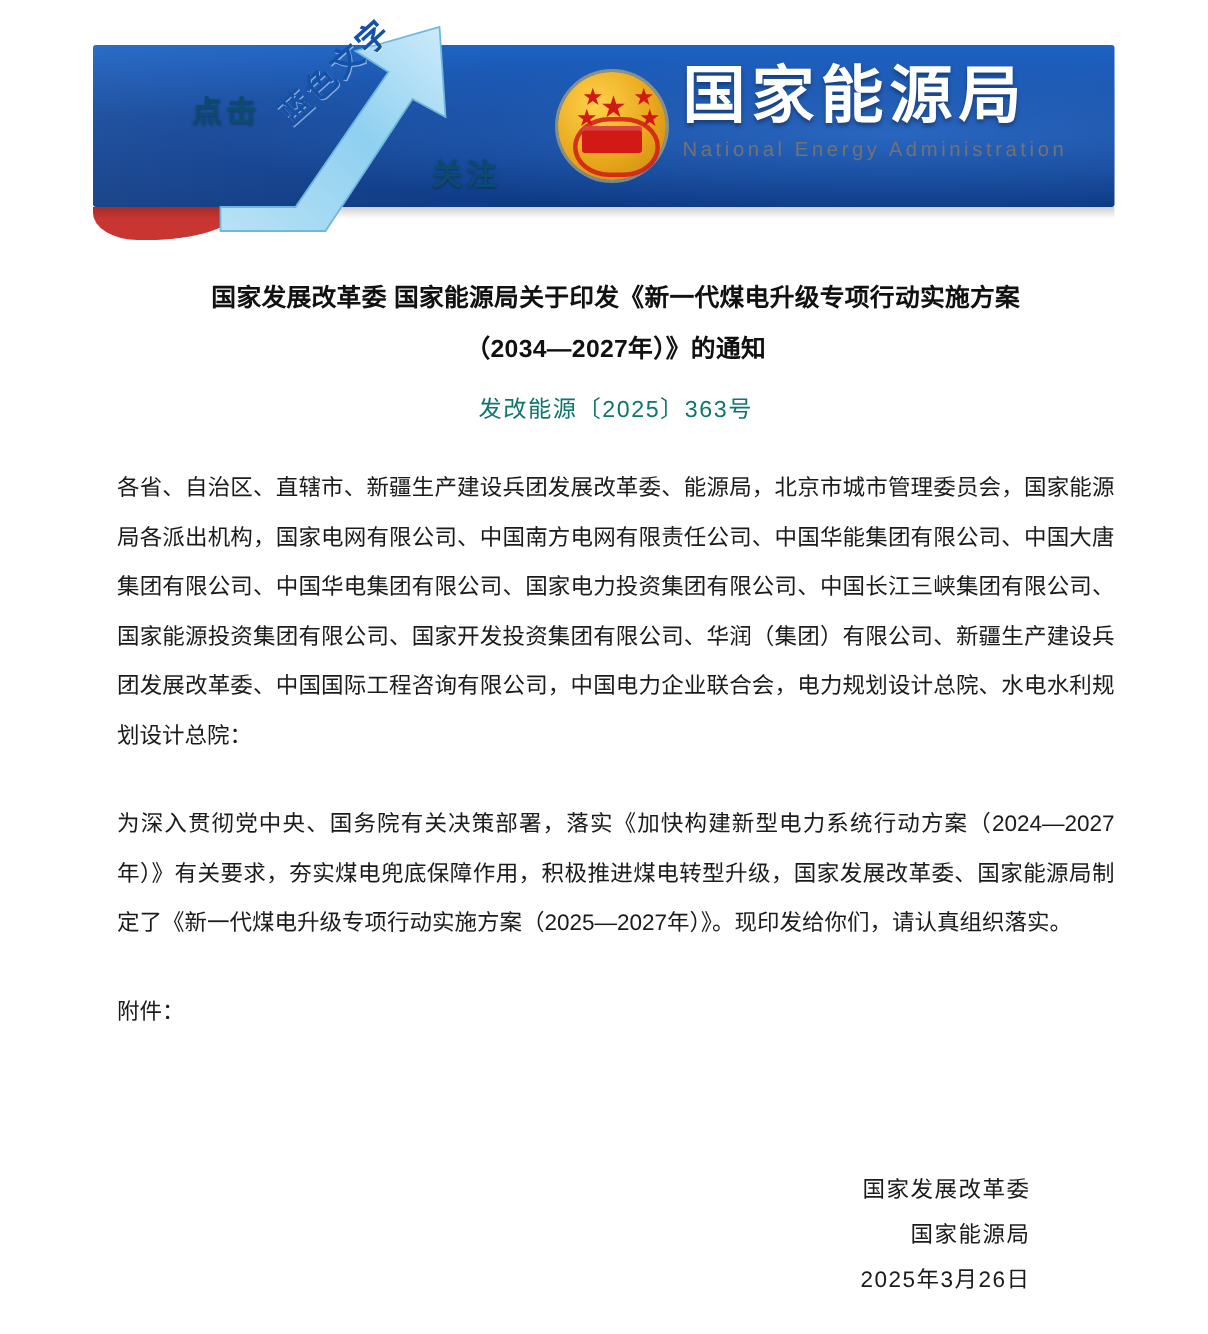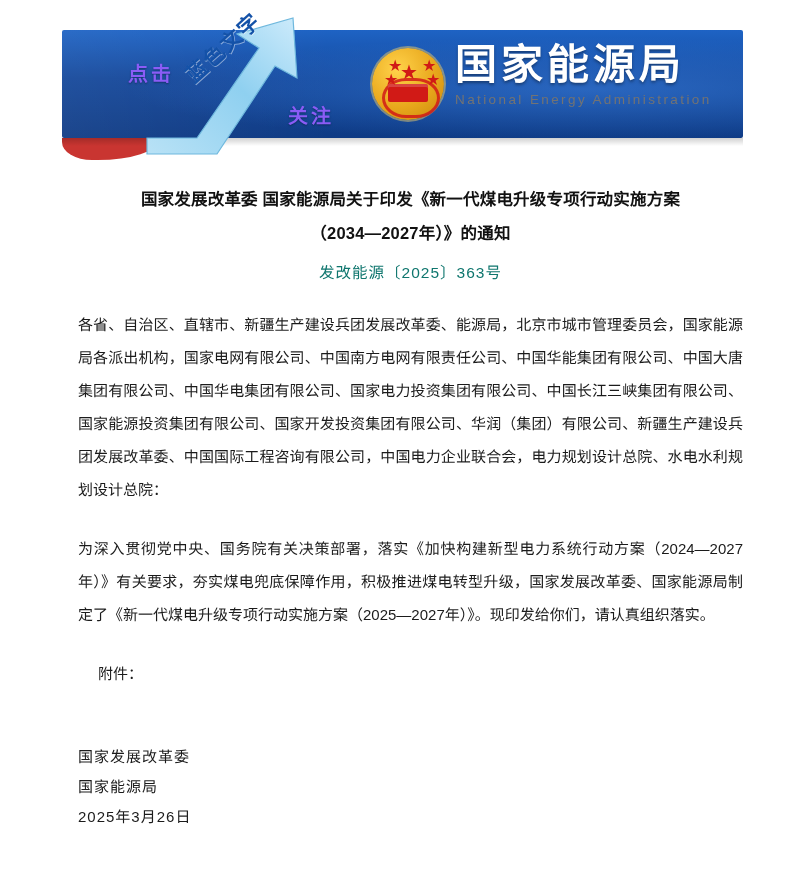--- a/index.html
+++ b/index.html
@@ -67,21 +67,21 @@
   .arrow-ribbon {
     position: absolute;
     left: 125px;
     top: 8px;
     width: 180px;
     height: 150px;
     pointer-events: none;
   }
   .txt-click, .txt-follow {
     position: absolute;
-    color: #8b5cf6;
+    color: #0c4a6e;
     font-weight: 700;
     font-size: 20px;
     letter-spacing: 3px;
     text-shadow: 0 1px 2px rgba(0,0,0,.35);
     font-family: "Liberation Serif", "DejaVu Serif", serif;
   }
   .txt-click { left: 128px; top: 58px; }
   .txt-follow { left: 288px; top: 100px; }
   .txt-blue {
     position: absolute;
@@ -184,34 +184,34 @@
     color: #1b1b1b;
     margin-top: 26px;
     text-align: justify;
     text-justify: inter-ideograph;
   }
   .attachment-label {
     font-size: 15px;
     line-height: 33px;
     color: #1b1b1b;
     margin-top: 26px;
-    margin-left: 20px;
   }
   .attachment-link {
     display: block;
     font-size: 14.5px;
     line-height: 30px;
     color: #8a8a8a;
     margin-top: 8px;
     text-decoration: none;
     cursor: pointer;
   }
 
   .signature {
-    margin-top: 52px;
+    margin-top: 88px;
+    text-align: right;
     padding-right: 56px;
   }
   .signature div {
     font-size: 15px;
     line-height: 30px;
     color: #1b1b1b;
     letter-spacing: 1px;
   }
   .sig-org2 { letter-spacing: 4px; }
 </style>

